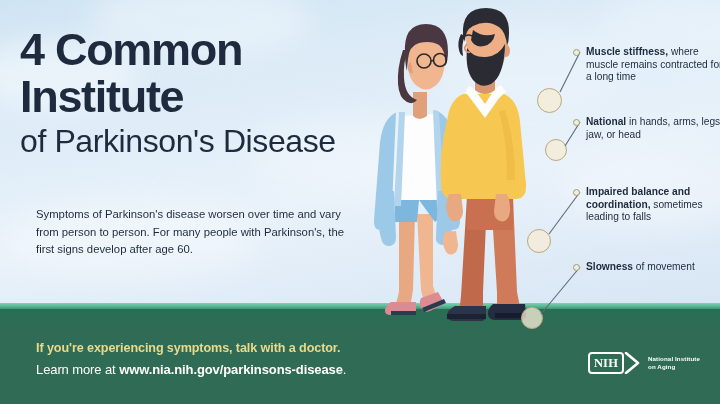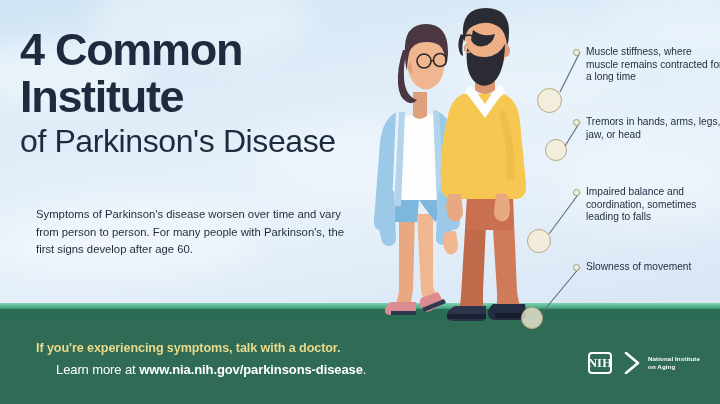--- a/index.html
+++ b/index.html
@@ -60,21 +60,21 @@
   .illus{position:absolute;left:355px;top:0;width:230px;height:340px;}
   .illus svg{display:block;}
 
   
   .callout{
     position:absolute;
     color:#1e2a3d;
     font-size:10.2px;line-height:12.6px;
     width:138px;
   }
-  .callout .lead{font-weight:normal;}
+  .callout .lead{font-weight:bold;}
   .callout .dot{
     position:absolute;left:-13px;top:3px;
     width:7px;height:7px;border-radius:50%;
     background:#f1ece0;border:1.4px solid #9aa06a;
     box-sizing:border-box;
   }
   #co1{left:586px;top:46px;}
   #co2{left:586px;top:116px;}
   #co3{left:586px;top:186px;}
   #co4{left:586px;top:261px;}
@@ -93,29 +93,29 @@
   #an3{left:527px;top:229px;width:24px;height:24px;}
   #an4{left:521px;top:307px;width:22px;height:22px;}
 
   
   .footer-line1{
     position:absolute;left:36px;top:341px;
     font-size:12.6px;font-weight:bold;color:#e9da8c;letter-spacing:-.1px;
   }
   .footer-line2{
     position:absolute;left:36px;top:362px;
-    font-size:13px;color:#ffffff;letter-spacing:-.1px;margin-left:20px;
+    font-size:13px;color:#ffffff;letter-spacing:-.1px;
   }
   .footer-line2 .url{font-weight:bold;}
 
   
   .nih{position:absolute;left:588px;top:352px;display:flex;align-items:center;gap:6px;}
   .nih-mark{position:relative;width:54px;height:22px;}
   .nih-box{
-    position:absolute;left:0;top:0;width:24px;height:22px;
+    position:absolute;left:0;top:0;width:36px;height:22px;
     border:2px solid #ffffff;border-radius:4px;box-sizing:border-box;
     display:flex;align-items:center;justify-content:center;
   }
   .nih-box span{
     color:#ffffff;font-weight:bold;font-size:12.5px;letter-spacing:.2px;
     font-family:"Liberation Serif","DejaVu Serif",serif;
   }
   .nih-chev{position:absolute;left:36px;top:0;width:18px;height:22px;}
   .nih-text{
     color:#ffffff;font-size:6.2px;line-height:8px;font-weight:bold;letter-spacing:.1px;
@@ -245,21 +245,21 @@
 
   <div class="body-copy">Symptoms of Parkinson's disease worsen over time and vary from person to person. For many people with Parkinson's, the first signs develop after age 60.</div>
 
   <div class="callout" id="co1">
     <span class="dot"></span>
     <span class="lead">Muscle stiffness,</span><span> where muscle remains contracted for a long time</span>
   </div>
 
   <div class="callout" id="co2">
     <span class="dot"></span>
-    <span class="lead">Tremors</span><span> in hands, arms, legs, jaw, or head</span>
+    <span class="lead">National</span><span> in hands, arms, legs, jaw, or head</span>
   </div>
 
   <div class="callout" id="co3">
     <span class="dot"></span>
     <span class="lead">Impaired balance and coordination,</span><span> sometimes leading to falls</span>
   </div>
 
   <div class="callout" id="co4">
     <span class="dot"></span>
     <span class="lead">Slowness</span><span> of movement</span>

